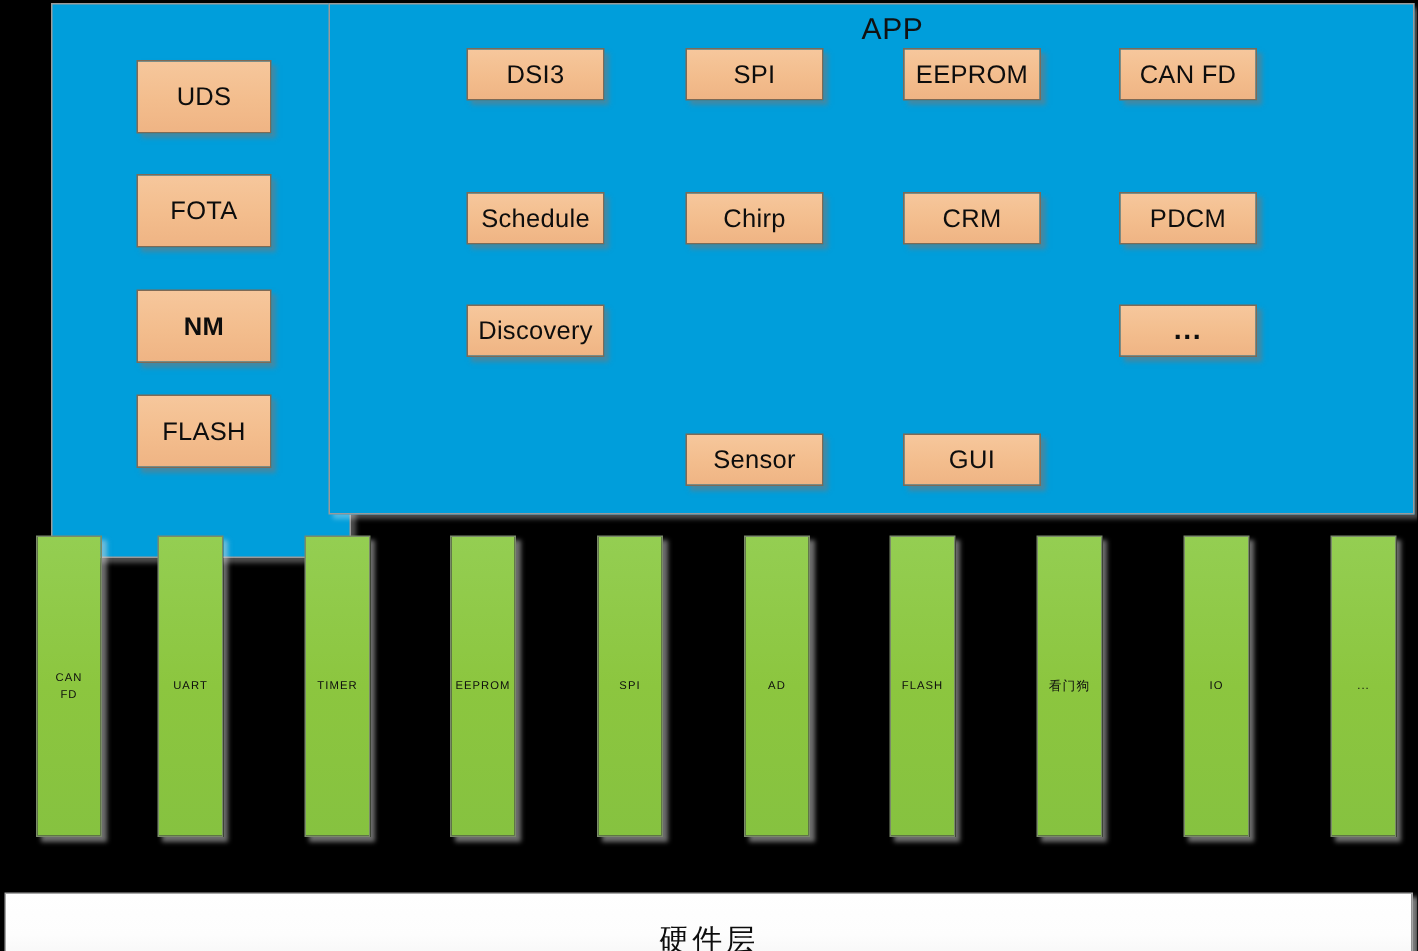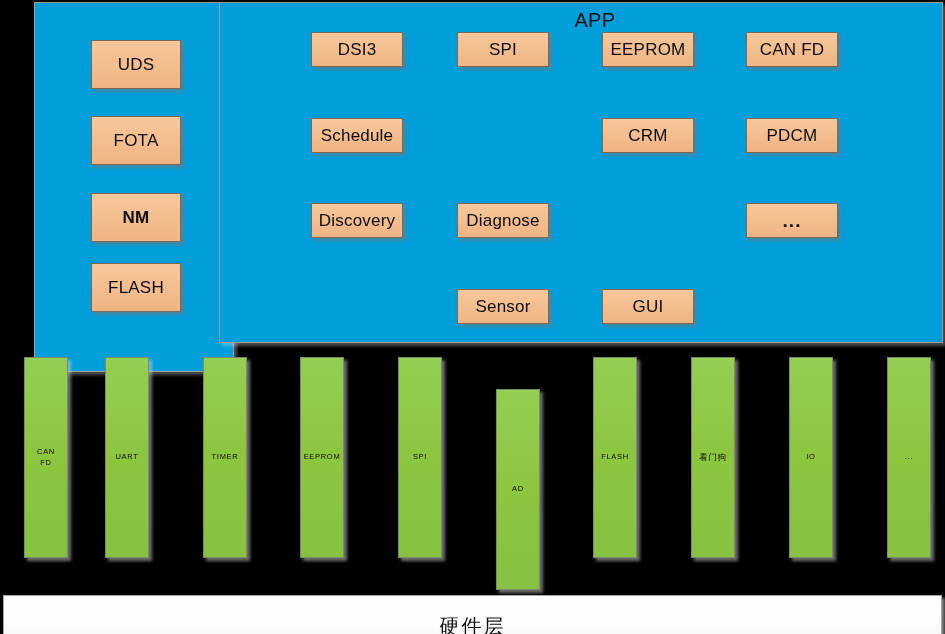--- a/index.html
+++ b/index.html
@@ -62,21 +62,21 @@
   #svc-2 { top: 190px; font-weight: bold; }
   #svc-3 { top: 260px; }
 
   
   .app-mod { width: 92px; height: 35px; }
   .c0 { left: 311px; }
   .c1 { left: 457px; }
   .c2 { left: 602px; }
   .c3 { left: 746px; }
   .r0 { top: 32px; }
-  .r1 { top: 118px; }
+  .r1 { top: 128px; }
   .r2 { top: 203px; }
   .r3 { top: 289px; }
 
   
   .driver {
     position: absolute;
     top: 357px;
     width: 44px;
     height: 201px;
     background: linear-gradient(to bottom, #94CE52 0%, #8CC63F 50%, #86C240 100%);
@@ -147,33 +147,33 @@
   <div class="mod app-mod c2 r0">
     <span>EEPROM</span>
   </div>
   <div class="mod app-mod c3 r0">
     <span>CAN FD</span>
   </div>
 
   <div class="mod app-mod c0 r1">
     <span>Schedule</span>
   </div>
+  <div class="mod app-mod c1 r1">
+    <span>Chirp</span>
+  </div>
   <div class="mod app-mod c2 r1">
     <span>CRM</span>
   </div>
   <div class="mod app-mod c3 r1">
     <span>PDCM</span>
   </div>
 
   <div class="mod app-mod c0 r2">
     <span>Discovery</span>
   </div>
-  <div class="mod app-mod c1 r2">
-    <span>Diagnose</span>
-  </div>
   <div class="mod app-mod c3 r2 dots">
     <span>...</span>
   </div>
 
   <div class="mod app-mod c1 r3">
     <span>Sensor</span>
   </div>
   <div class="mod app-mod c2 r3">
     <span>GUI</span>
   </div>
@@ -197,21 +197,21 @@
   <div class="driver" style="left:300px;">
     <div>
       <span>EEPROM</span>
     </div>
   </div>
   <div class="driver" style="left:398px;">
     <div>
       <span>SPI</span>
     </div>
   </div>
-  <div class="driver" style="left:496px;margin-top:32px;">
+  <div class="driver" style="left:496px;">
     <div>
       <span>AD</span>
     </div>
   </div>
   <div class="driver" style="left:593px;">
     <div>
       <span>FLASH</span>
     </div>
   </div>
   <div class="driver" style="left:691px;">

